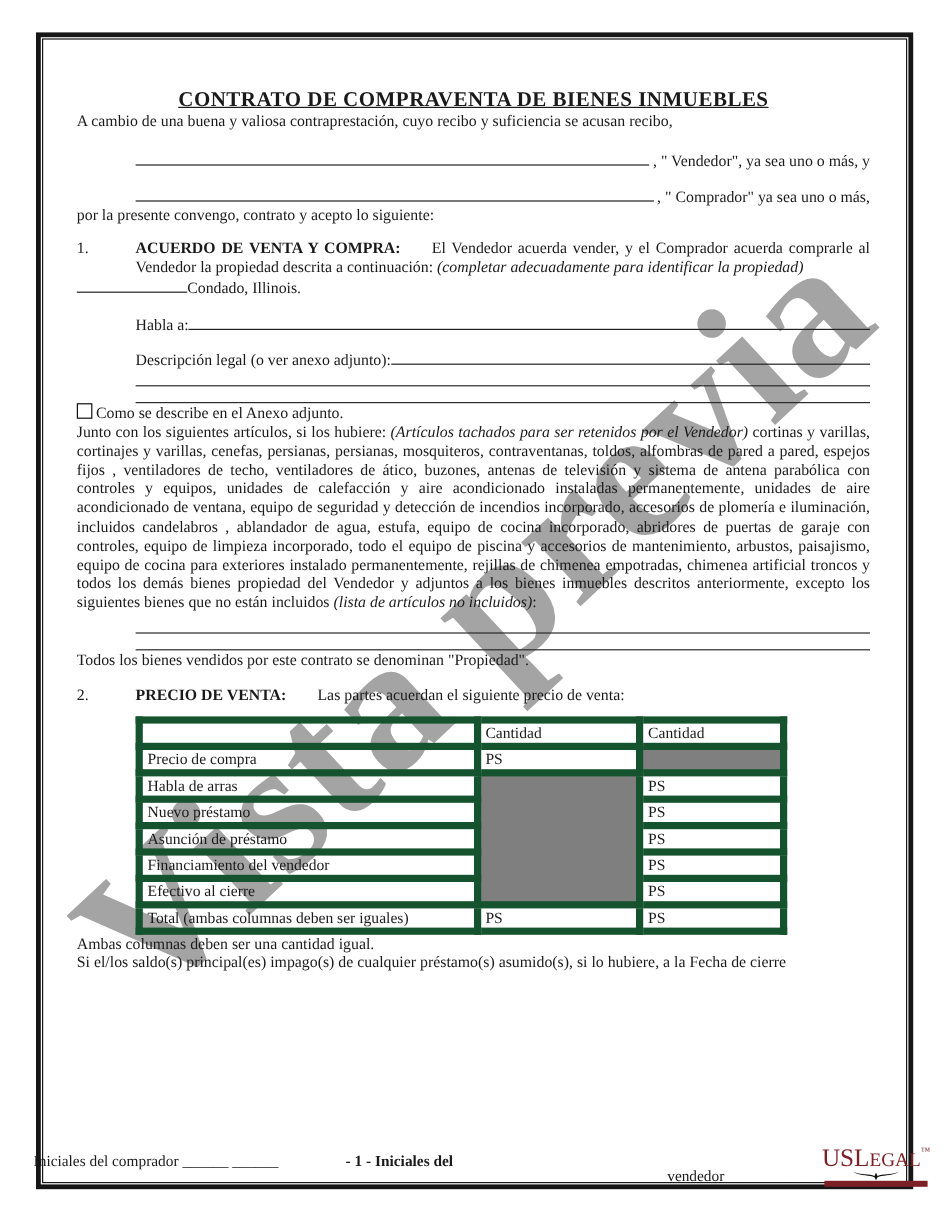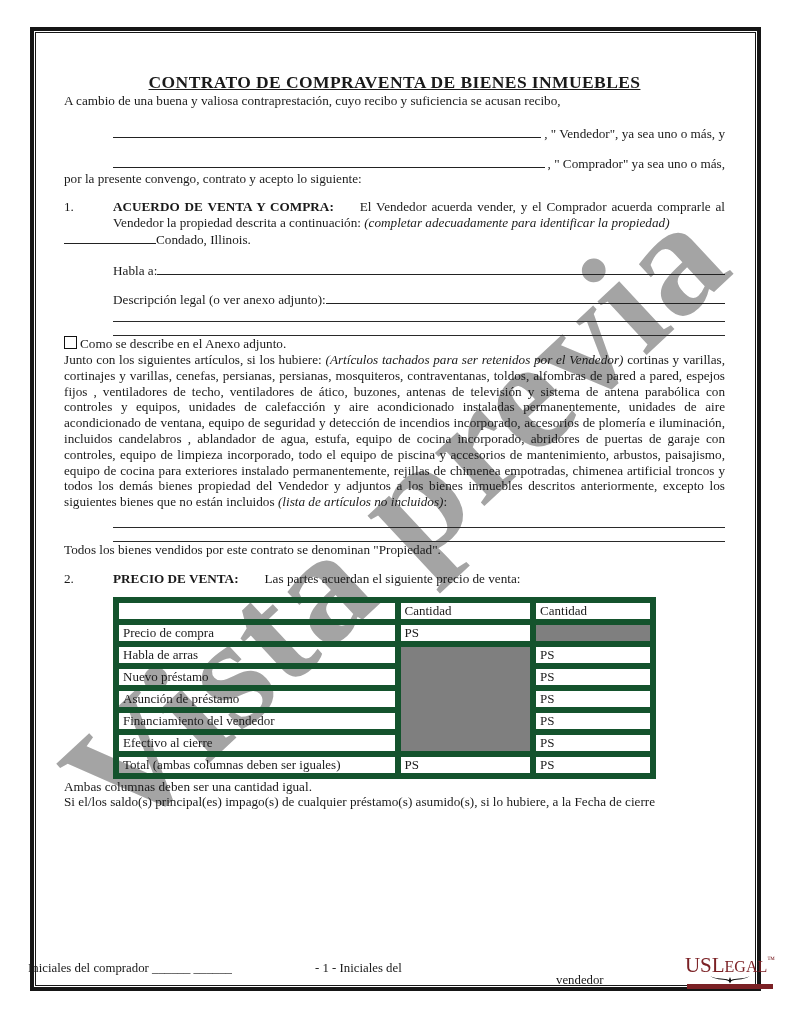--- a/index.html
+++ b/index.html
@@ -51,21 +51,21 @@
   .sec2{margin-top:13px;}
   table.price{border-collapse:collapse;margin:10px 0 0 49px;width:543px;font-size:13px;}
   table.price td{border:6px solid #14532d;padding:0 4px;height:16px;vertical-align:middle;}
   td.shade{background:#7f7f7f;}
   .ambas{margin-top:2px;}
   .saldo{margin-top:17px;}
   
   .footer{position:absolute;left:0;top:961px;width:791px;height:22px;z-index:4;
         font-size:12.8px;}
   .f-left{position:absolute;left:28px;top:0;white-space:pre;}
-  .f-center{position:absolute;left:315px;top:0;white-space:pre;}
+  .f-center{position:absolute;left:288px;top:0;white-space:pre;font-weight:bold;}
   .f-right{position:absolute;left:556px;top:12px;white-space:pre;}
   .logo{position:absolute;left:680px;top:955px;width:100px;z-index:5;text-align:center;}
   .logo-text{font-weight:normal;color:#7b2125;white-space:nowrap;line-height:1;}
   .logo-us{font-size:21px;}
   .logo-egal{font-size:16px;}
   .logo-tm{font-size:8px;vertical-align:10px;}
   .logo-eagle{display:block;margin:-1px auto 0;width:86px;height:9px;}
   .logo-strip{margin:0 auto;width:86px;height:5px;background:#7b2125;}
 </style>
 </head>

